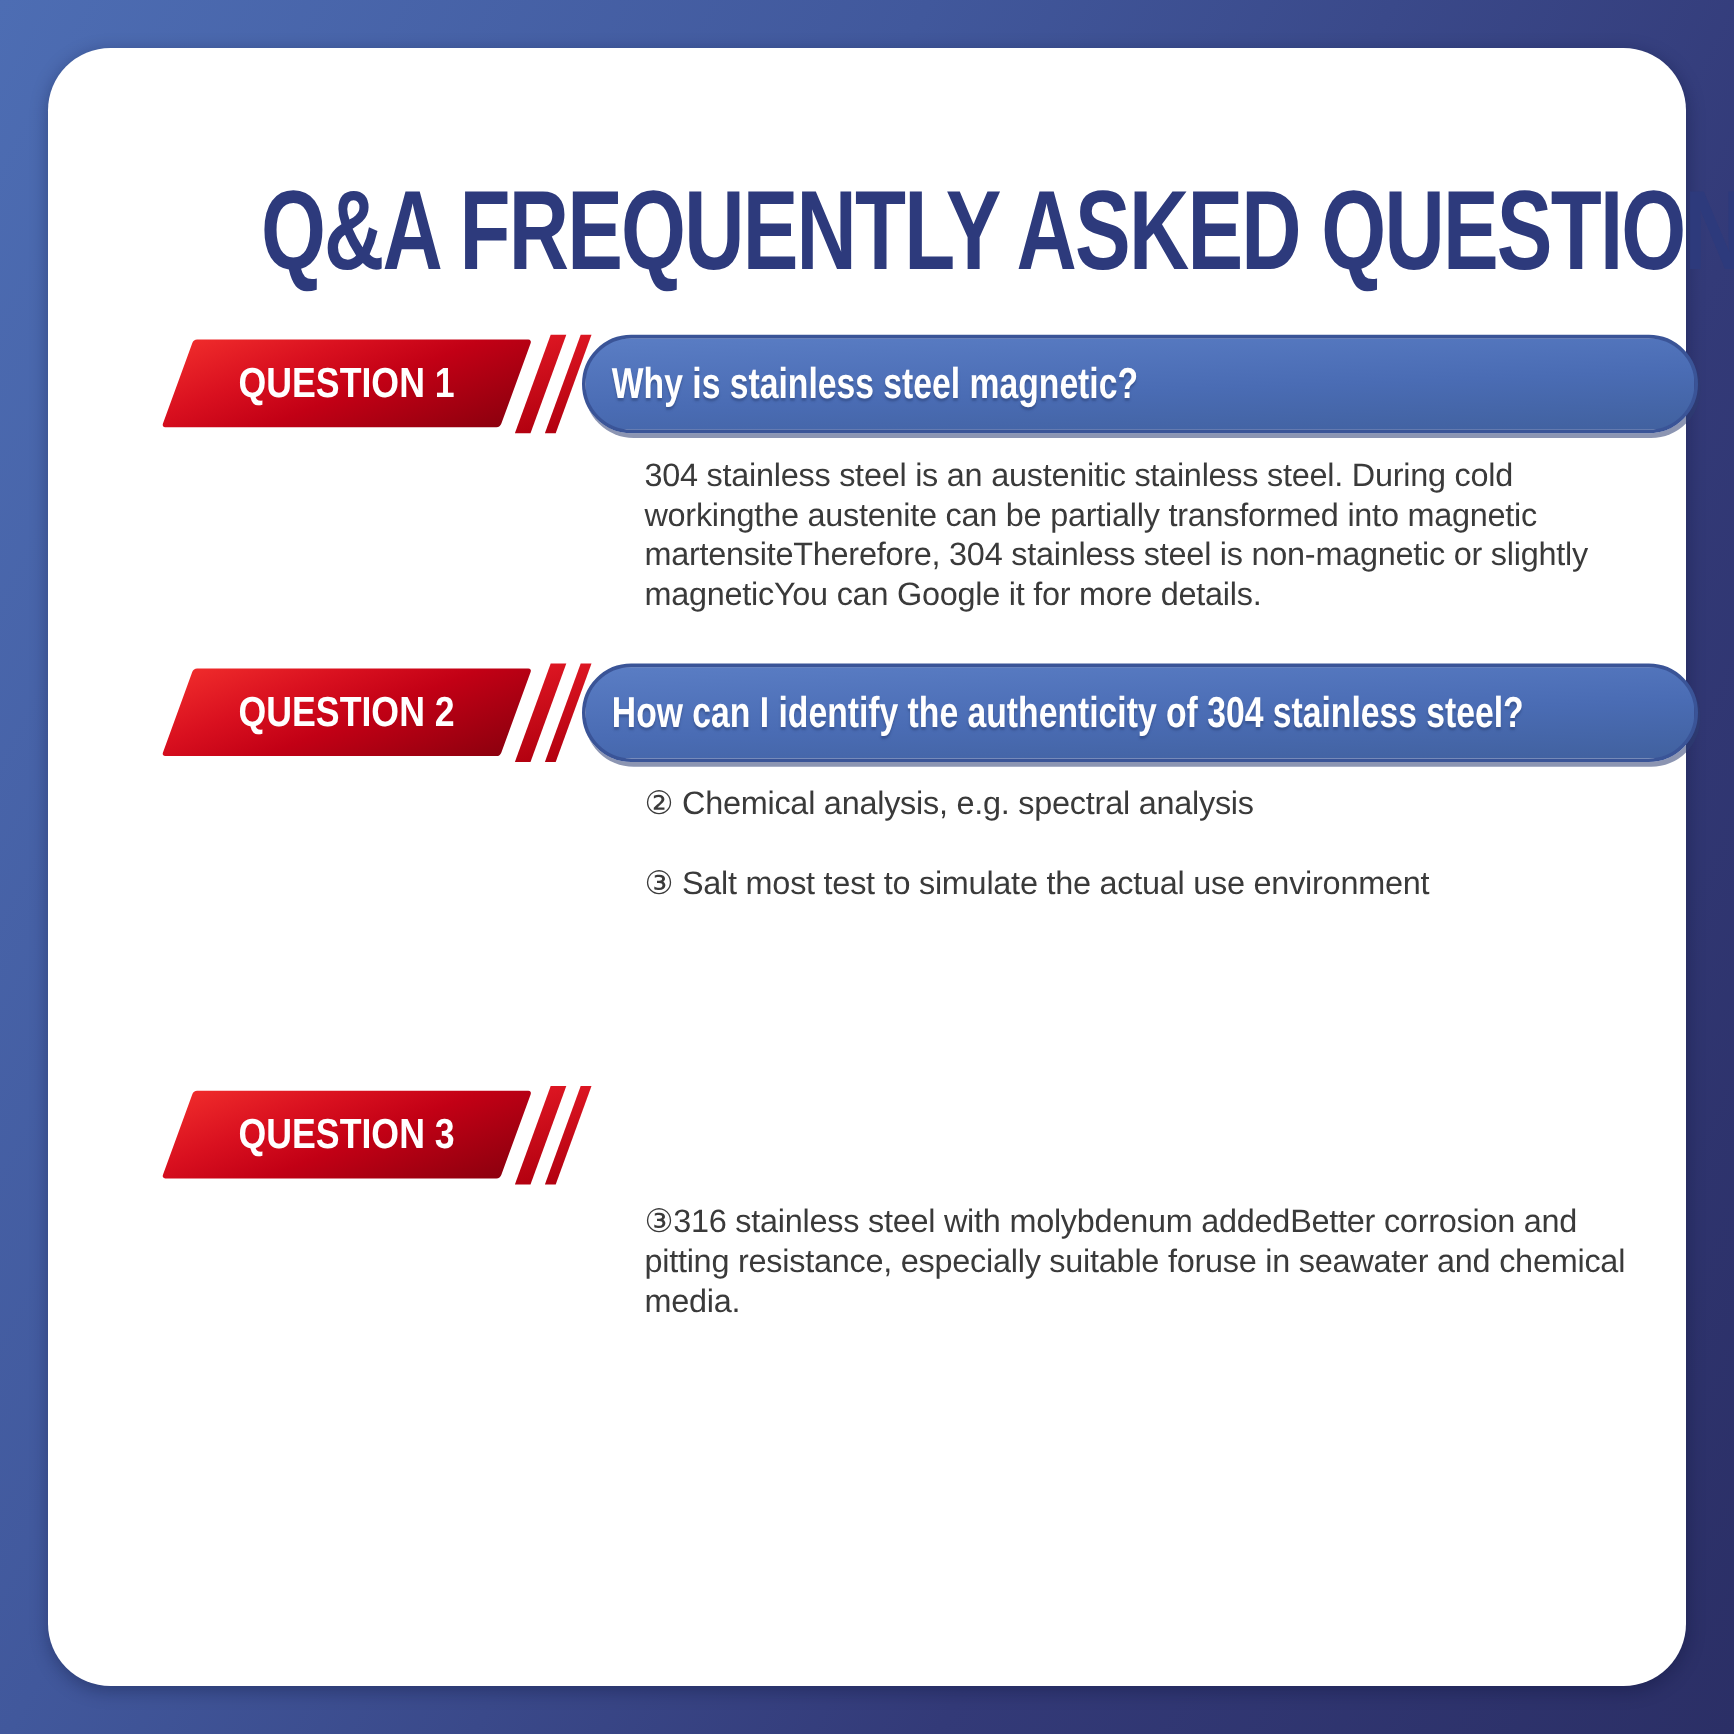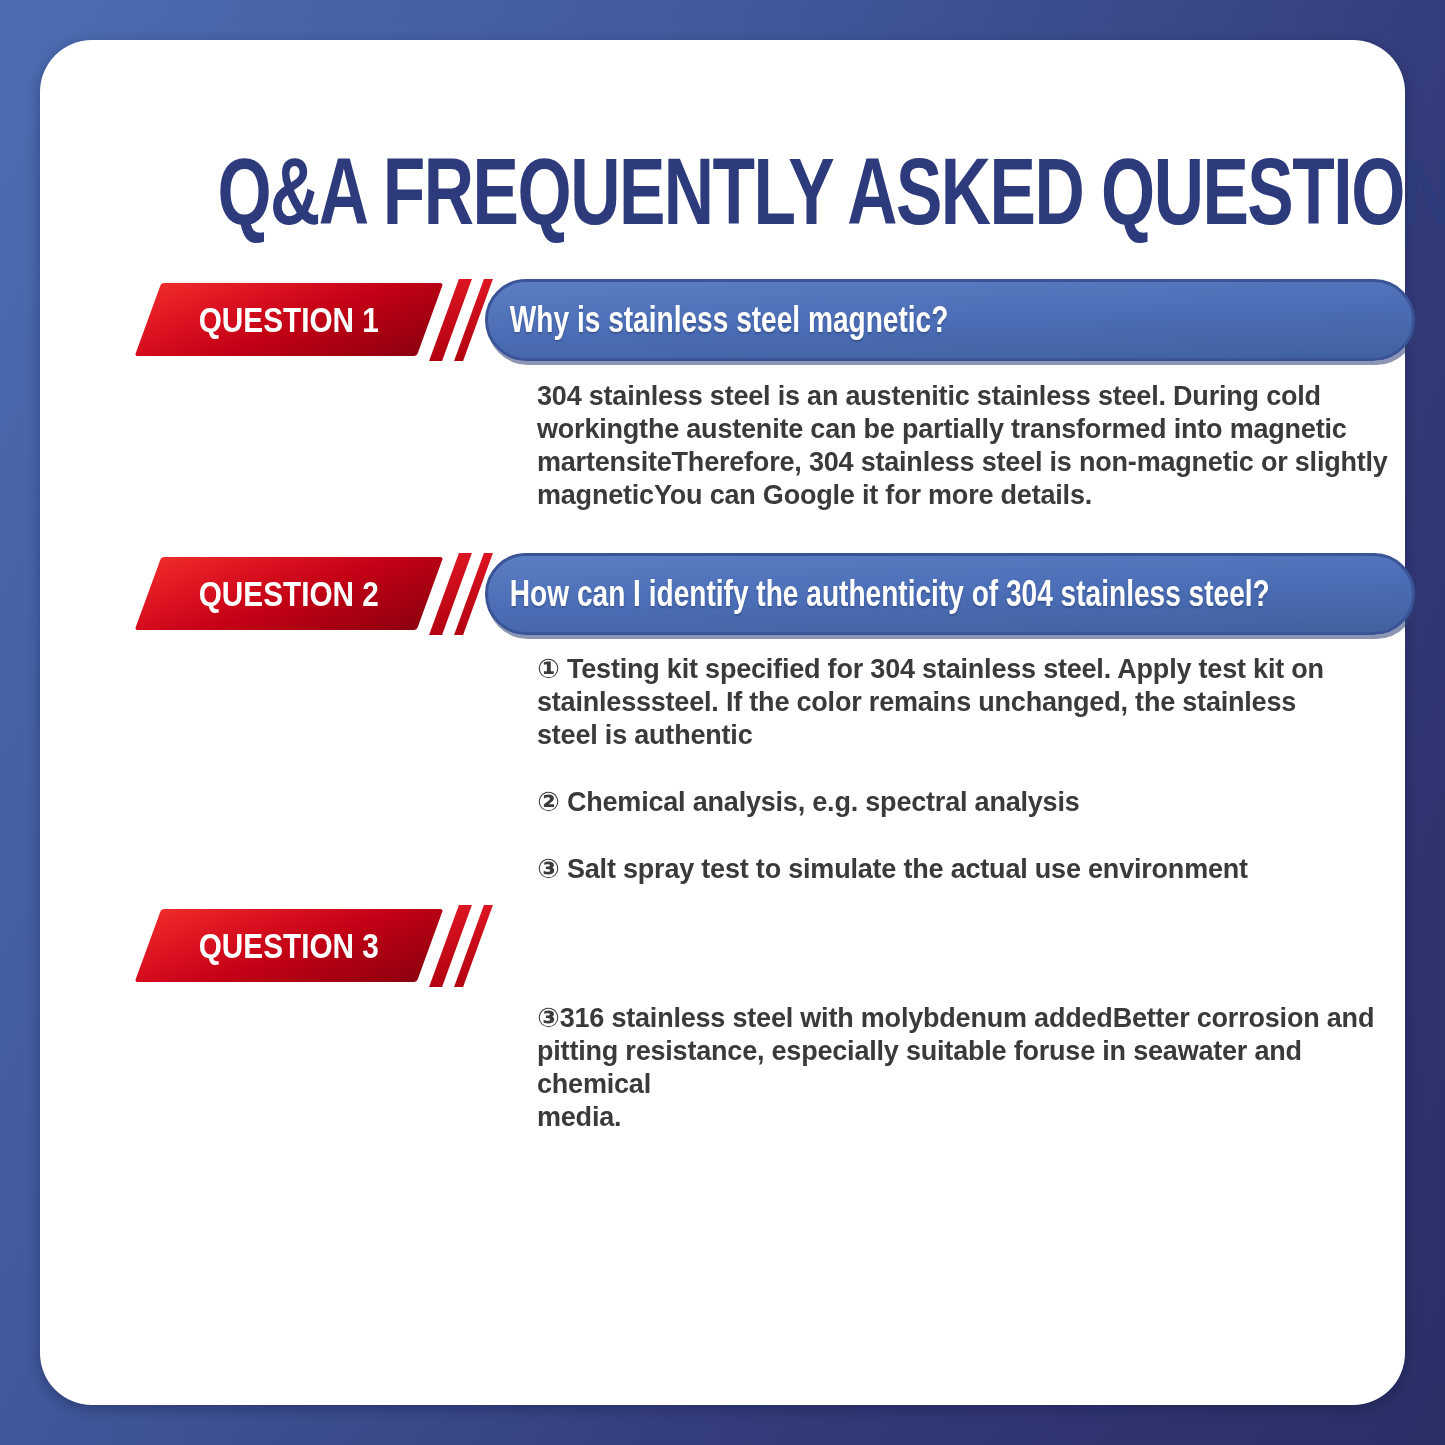--- a/index.html
+++ b/index.html
@@ -54,21 +54,21 @@
   .qtext{
     padding-left:28px;white-space:nowrap;
     font-size:36px;font-weight:bold;color:#ffffff;
     transform:scaleX(0.78);transform-origin:left center;
     text-shadow:0 2px 2px rgba(30,45,90,.35);
   }
   .answer{
     position:absolute;left:497px;width:880px;
     color:#3a3a3a;font-size:27px;line-height:33px;letter-spacing:-0.2px;
   }
-  .answer p{margin:0 0 34px 0;white-space:pre-wrap;font-weight:bold;}
+  .answer p{margin:0 0 34px 0;white-space:pre-wrap;}
   .answer p:last-child{margin-bottom:0;}
   .ans1{top:340px;}
   .ans2{top:613px;}
   .ans3{top:962px;}
 </style>
 </head>
 <body>
 
 <div class="card">
   <div class="page-title">Q&amp;A FREQUENTLY ASKED QUESTIONS</div>
@@ -94,25 +94,22 @@
     <div class="badge">
       <span class="badge-label">QUESTION 2</span>
     </div>
     <div class="slash slash-a"></div>
     <div class="slash slash-b"></div>
     <div class="qbar">
       <span class="qtext">How can I identify the authenticity of 304 stainless steel?</span>
     </div>
   </div>
   <div class="answer ans2">
-    <p>① Testing kit specified for 304 stainless steel. Apply test kit on
-stainlesssteel. If the color remains unchanged, the stainless
-steel is authentic</p>
     <p>② Chemical analysis, e.g. spectral analysis</p>
-    <p>③ Salt spray test to simulate the actual use environment</p>
+    <p>③ Salt most test to simulate the actual use environment</p>
   </div>
 
   <div class="row row3">
     <div class="badge">
       <span class="badge-label">QUESTION 3</span>
     </div>
     <div class="slash slash-a"></div>
     <div class="slash slash-b"></div>
   </div>
   <div class="answer ans3">

